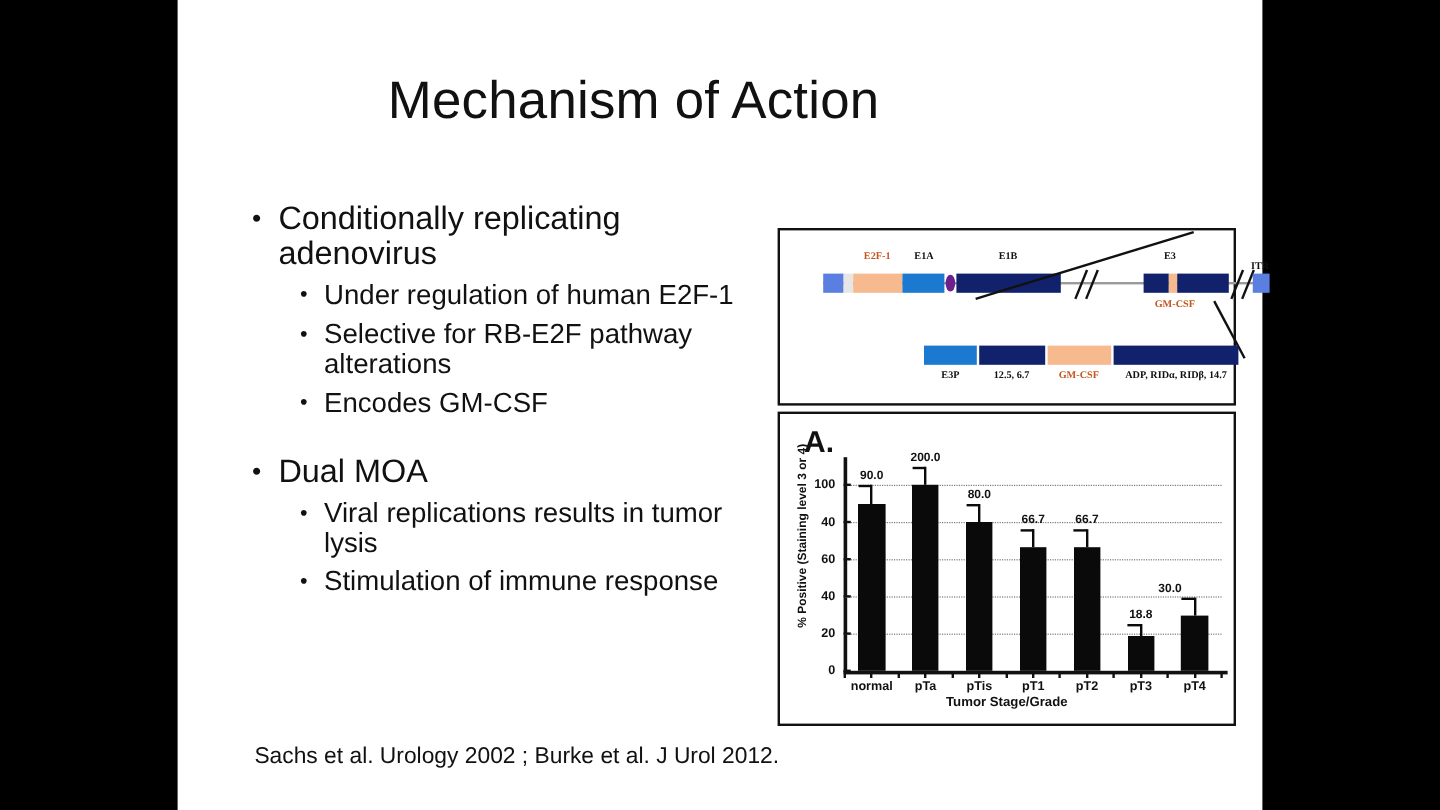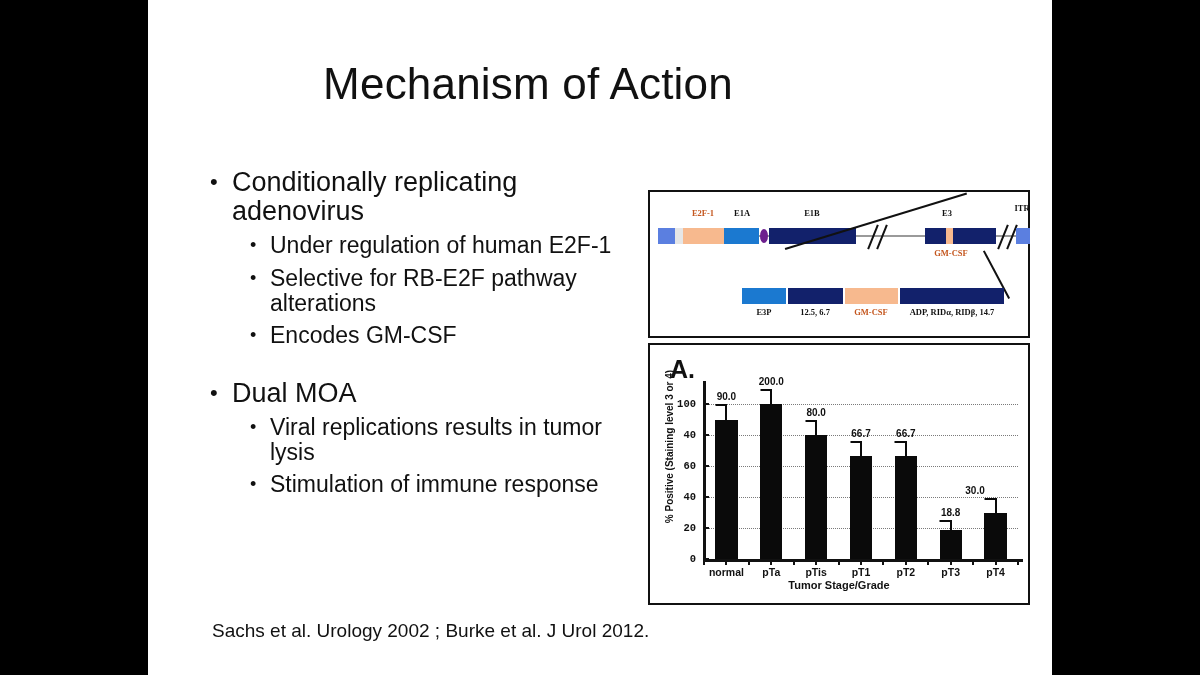--- a/index.html
+++ b/index.html
@@ -48,21 +48,21 @@
   
   #chart-area{position:absolute;left:0;top:0;width:100%;height:100%;}
   #panel-letter{position:absolute;left:20px;top:10px;font-size:25px;font-weight:700;
                 color:#111;font-family:"Liberation Sans",sans-serif;}
   #ylabel{position:absolute;left:-66px;top:96px;width:170px;text-align:center;
           transform:rotate(-90deg);font-size:10px;font-weight:700;color:#111;
           white-space:nowrap;}
   #xlabel{position:absolute;left:0;top:234px;width:100%;text-align:center;
           font-size:11px;font-weight:700;color:#111;}
   .ytick{position:absolute;right:0;transform:translateY(-50%);
-         font-size:10.5px;font-weight:700;color:#111;text-align:right;font-family:Liberation Mono, monospace;}
+         font-size:10.5px;font-weight:700;color:#111;text-align:right;}
   .ytickmark{position:absolute;background:#111;height:2px;width:6px;
              transform:translateY(-50%);}
   .gridline{position:absolute;height:0;border-top:1px dotted #7a7a7a;}
   .xtick{position:absolute;transform:translateX(-50%);font-size:10.5px;
          font-weight:700;color:#111;white-space:nowrap;}
   .xtickmark{position:absolute;background:#111;width:2px;height:5px;
              transform:translateX(-50%);}
   .bar{position:absolute;background:#0a0a0a;}
   .errbar{position:absolute;background:#0a0a0a;width:2px;transform:translateX(-50%);}
   .errcap{position:absolute;background:#0a0a0a;height:2px;transform:translateX(-50%);}
@@ -132,41 +132,41 @@
       </div>
       <div class="lvl2">
         <span class="dot">•</span>
         <span class="txt">Stimulation of immune response</span>
       </div>
     </div>
 
     <div id="citation">Sachs et al. Urology 2002 ; Burke et al. J Urol 2012.</div>
 
     <div id="fig-genome">
-      <div id="genome-inner" style="position:absolute;inset:0;">
+      <div id="genome-inner" style="position:absolute;inset:0;margin-left:28px;">
           <div class="gm-line" style="left:8px;top:43px;width:366px;"></div>
           <div class="gm-box" style="left:8px;top:36px;width:17px;height:16px;background:#5b7fe0;"></div>
           <div class="gm-box" style="left:25px;top:36px;width:8px;height:16px;background:#e6e6e6;"></div>
           <div class="gm-box" style="left:33px;top:36px;width:41px;height:16px;background:#f7b98e;"></div>
           <div class="gm-box" style="left:74px;top:36px;width:35px;height:16px;background:#1b79d0;"></div>
           <div class="gm-box" style="left:110px;top:37px;width:8px;height:14px;background:#6d1f8e;border-radius:50%;"></div>
           <div class="gm-box" style="left:119px;top:36px;width:87px;height:16px;background:#12216b;"></div>
           <div class="gm-leader" style="left:222px;top:32px;width:2px;height:26px;transform:rotate(22deg);"></div>
           <div class="gm-leader" style="left:231px;top:32px;width:2px;height:26px;transform:rotate(22deg);"></div>
           <div class="gm-box" style="left:275px;top:36px;width:21px;height:16px;background:#12216b;"></div>
           <div class="gm-box" style="left:296px;top:36px;width:7px;height:16px;background:#f7b98e;"></div>
           <div class="gm-box" style="left:303px;top:36px;width:43px;height:16px;background:#12216b;"></div>
           <div class="gm-leader" style="left:352px;top:32px;width:2px;height:26px;transform:rotate(22deg);"></div>
           <div class="gm-leader" style="left:361px;top:32px;width:2px;height:26px;transform:rotate(22deg);"></div>
           <div class="gm-box" style="left:366px;top:36px;width:14px;height:16px;background:#5b7fe0;"></div>
           <div class="gm-label orange" style="left:23px;top:16px;width:60px;">E2F-1</div>
           <div class="gm-label " style="left:62px;top:16px;width:60px;">E1A</div>
           <div class="gm-label " style="left:132px;top:16px;width:60px;">E1B</div>
           <div class="gm-label " style="left:267px;top:16px;width:60px;">E3</div>
-          <div class="gm-label " style="left:342px;top:11px;width:60px;">ITR</div>
+          <div class="gm-label " style="left:342px;top:24px;width:60px;">ITR</div>
           <div class="gm-label orange" style="left:270px;top:56px;width:62px;">GM-CSF</div>
           <div class="gm-leader" style="left:135px;top:56px;width:190px;height:1.6px;background:#111;transform-origin:left center;transform:rotate(-17deg);"></div>
           <div class="gm-leader" style="left:334px;top:58px;width:54px;height:1.6px;background:#111;transform-origin:left center;transform:rotate(62deg);"></div>
           <div class="gm-box" style="left:92px;top:96px;width:44px;height:16px;background:#1b79d0;"></div>
           <div class="gm-box" style="left:138px;top:96px;width:55px;height:16px;background:#12216b;"></div>
           <div class="gm-box" style="left:195px;top:96px;width:53px;height:16px;background:#f7b98e;"></div>
           <div class="gm-box" style="left:250px;top:96px;width:104px;height:16px;background:#12216b;"></div>
           <div class="gm-label " style="left:69px;top:115px;width:90px;">E3P</div>
           <div class="gm-label " style="left:120px;top:115px;width:90px;">12.5, 6.7</div>
           <div class="gm-label orange" style="left:176px;top:115px;width:90px;">GM-CSF</div>

